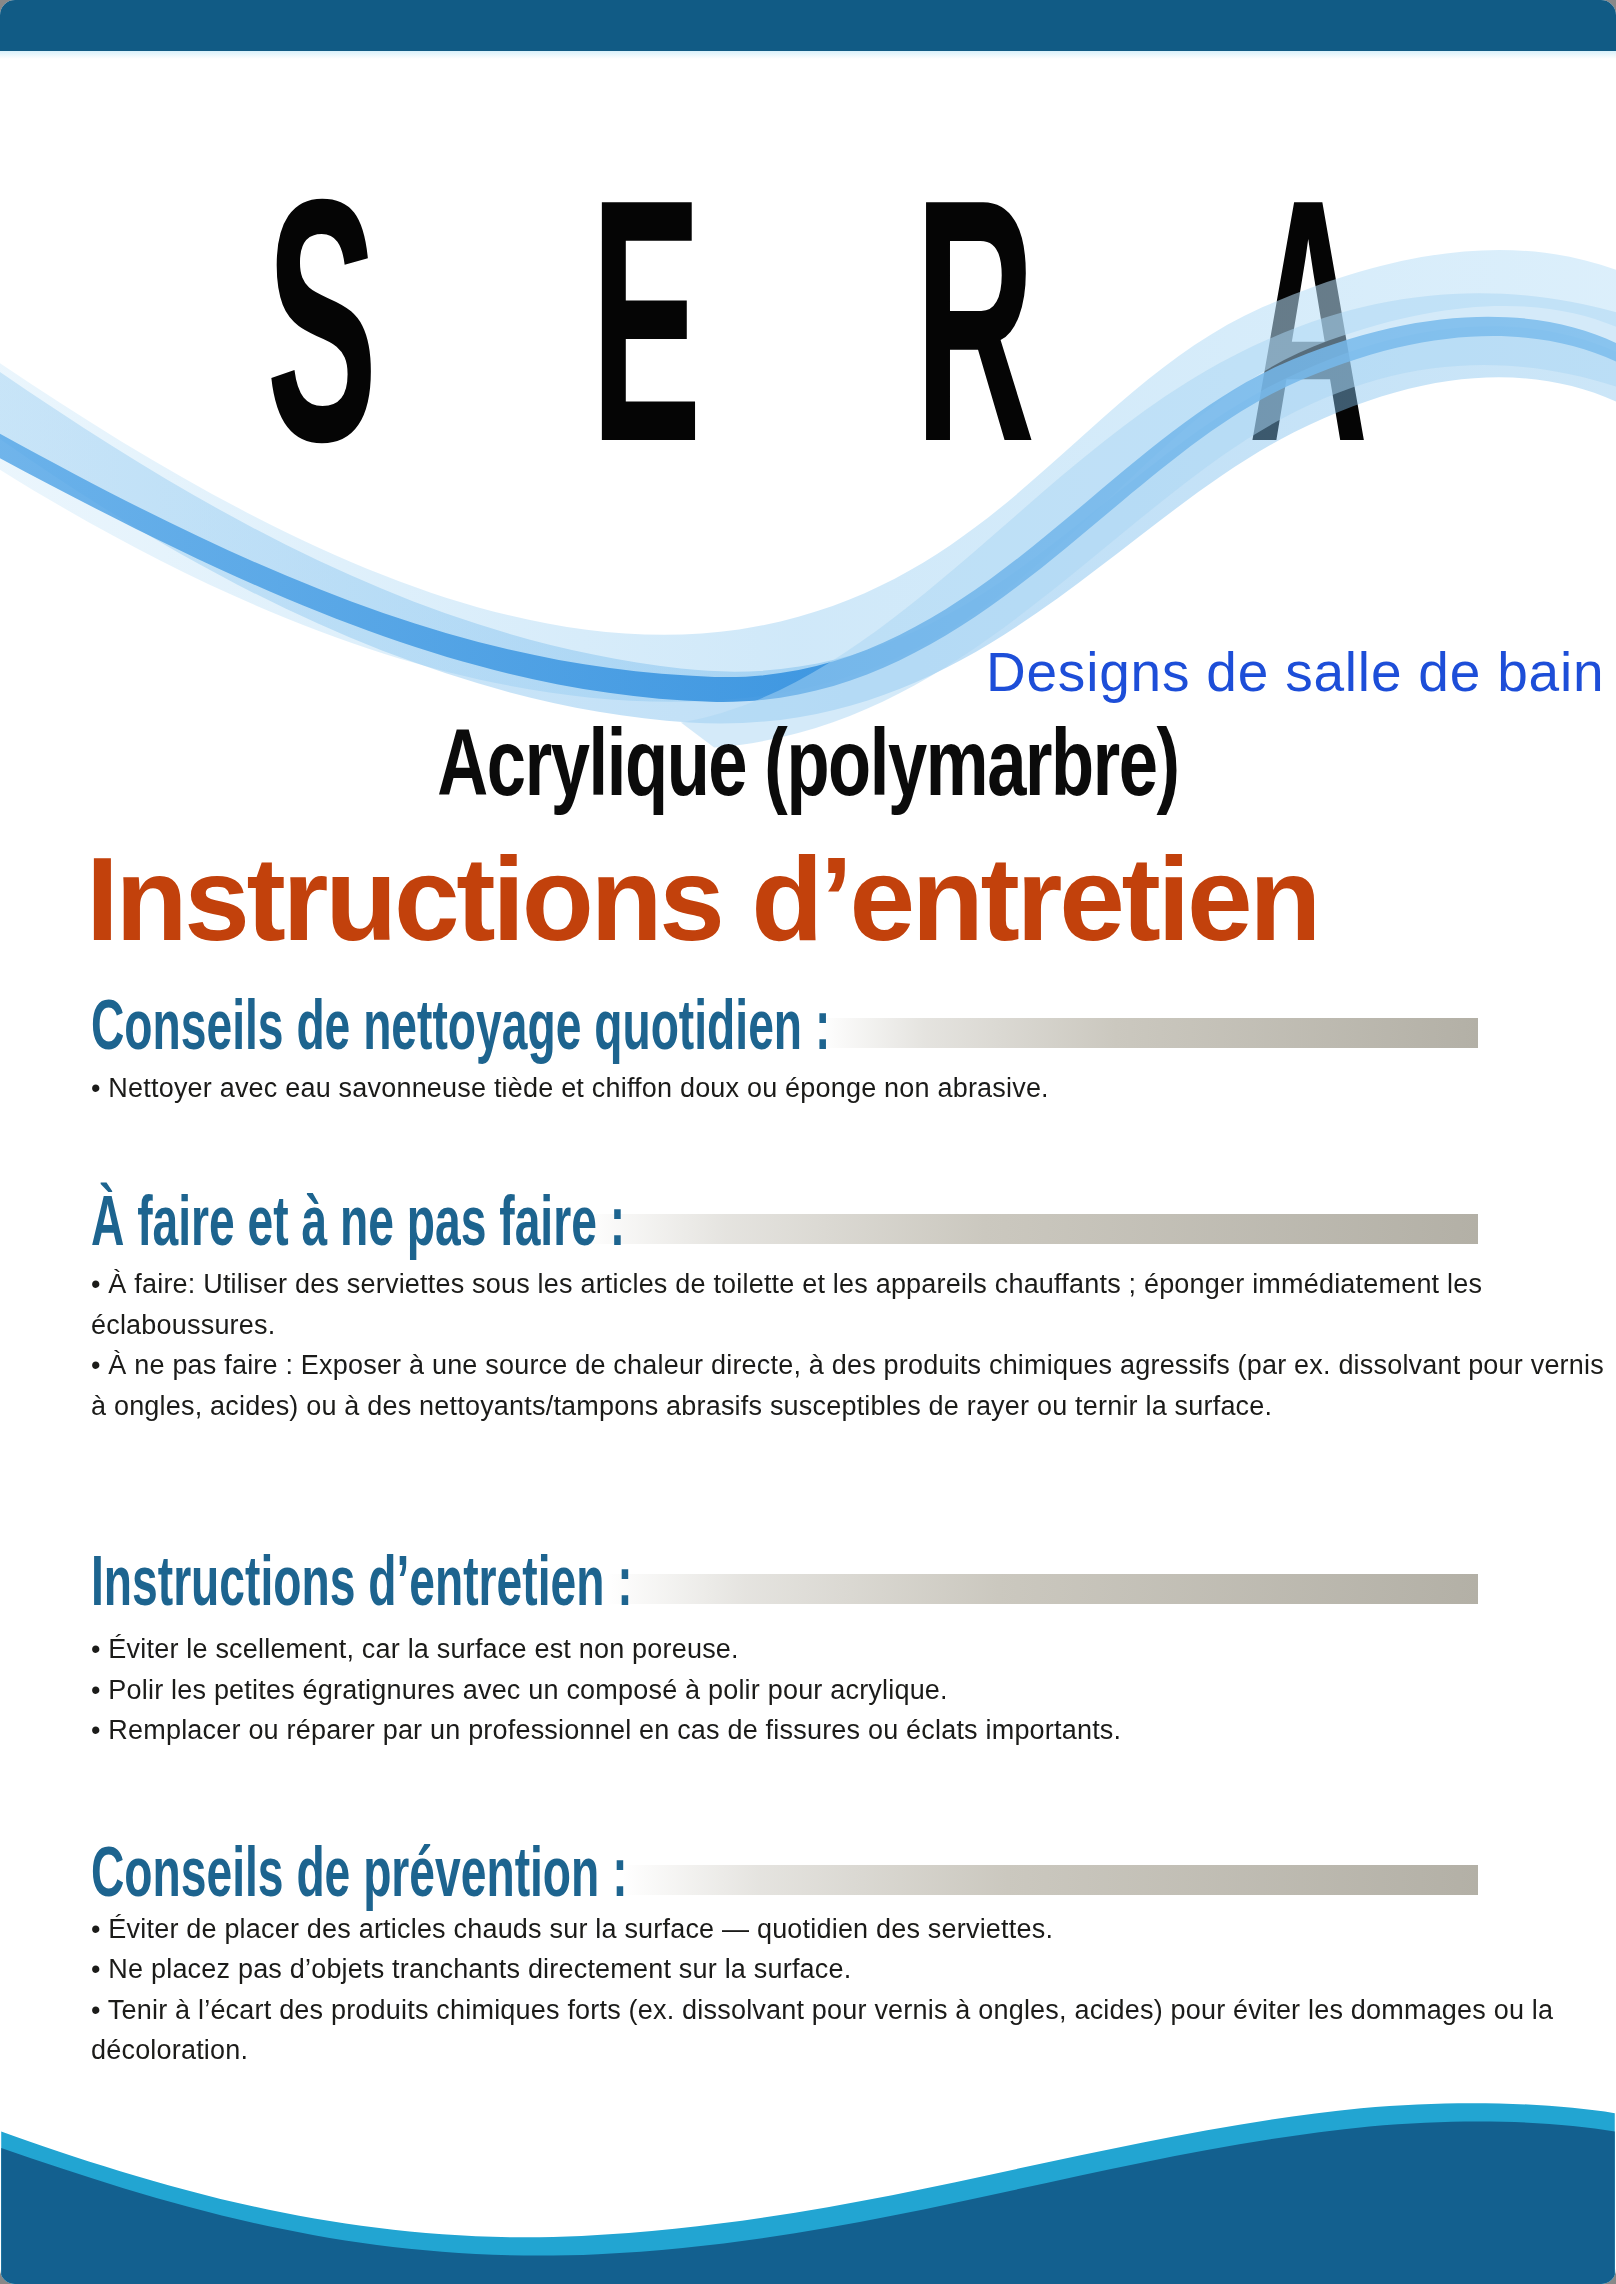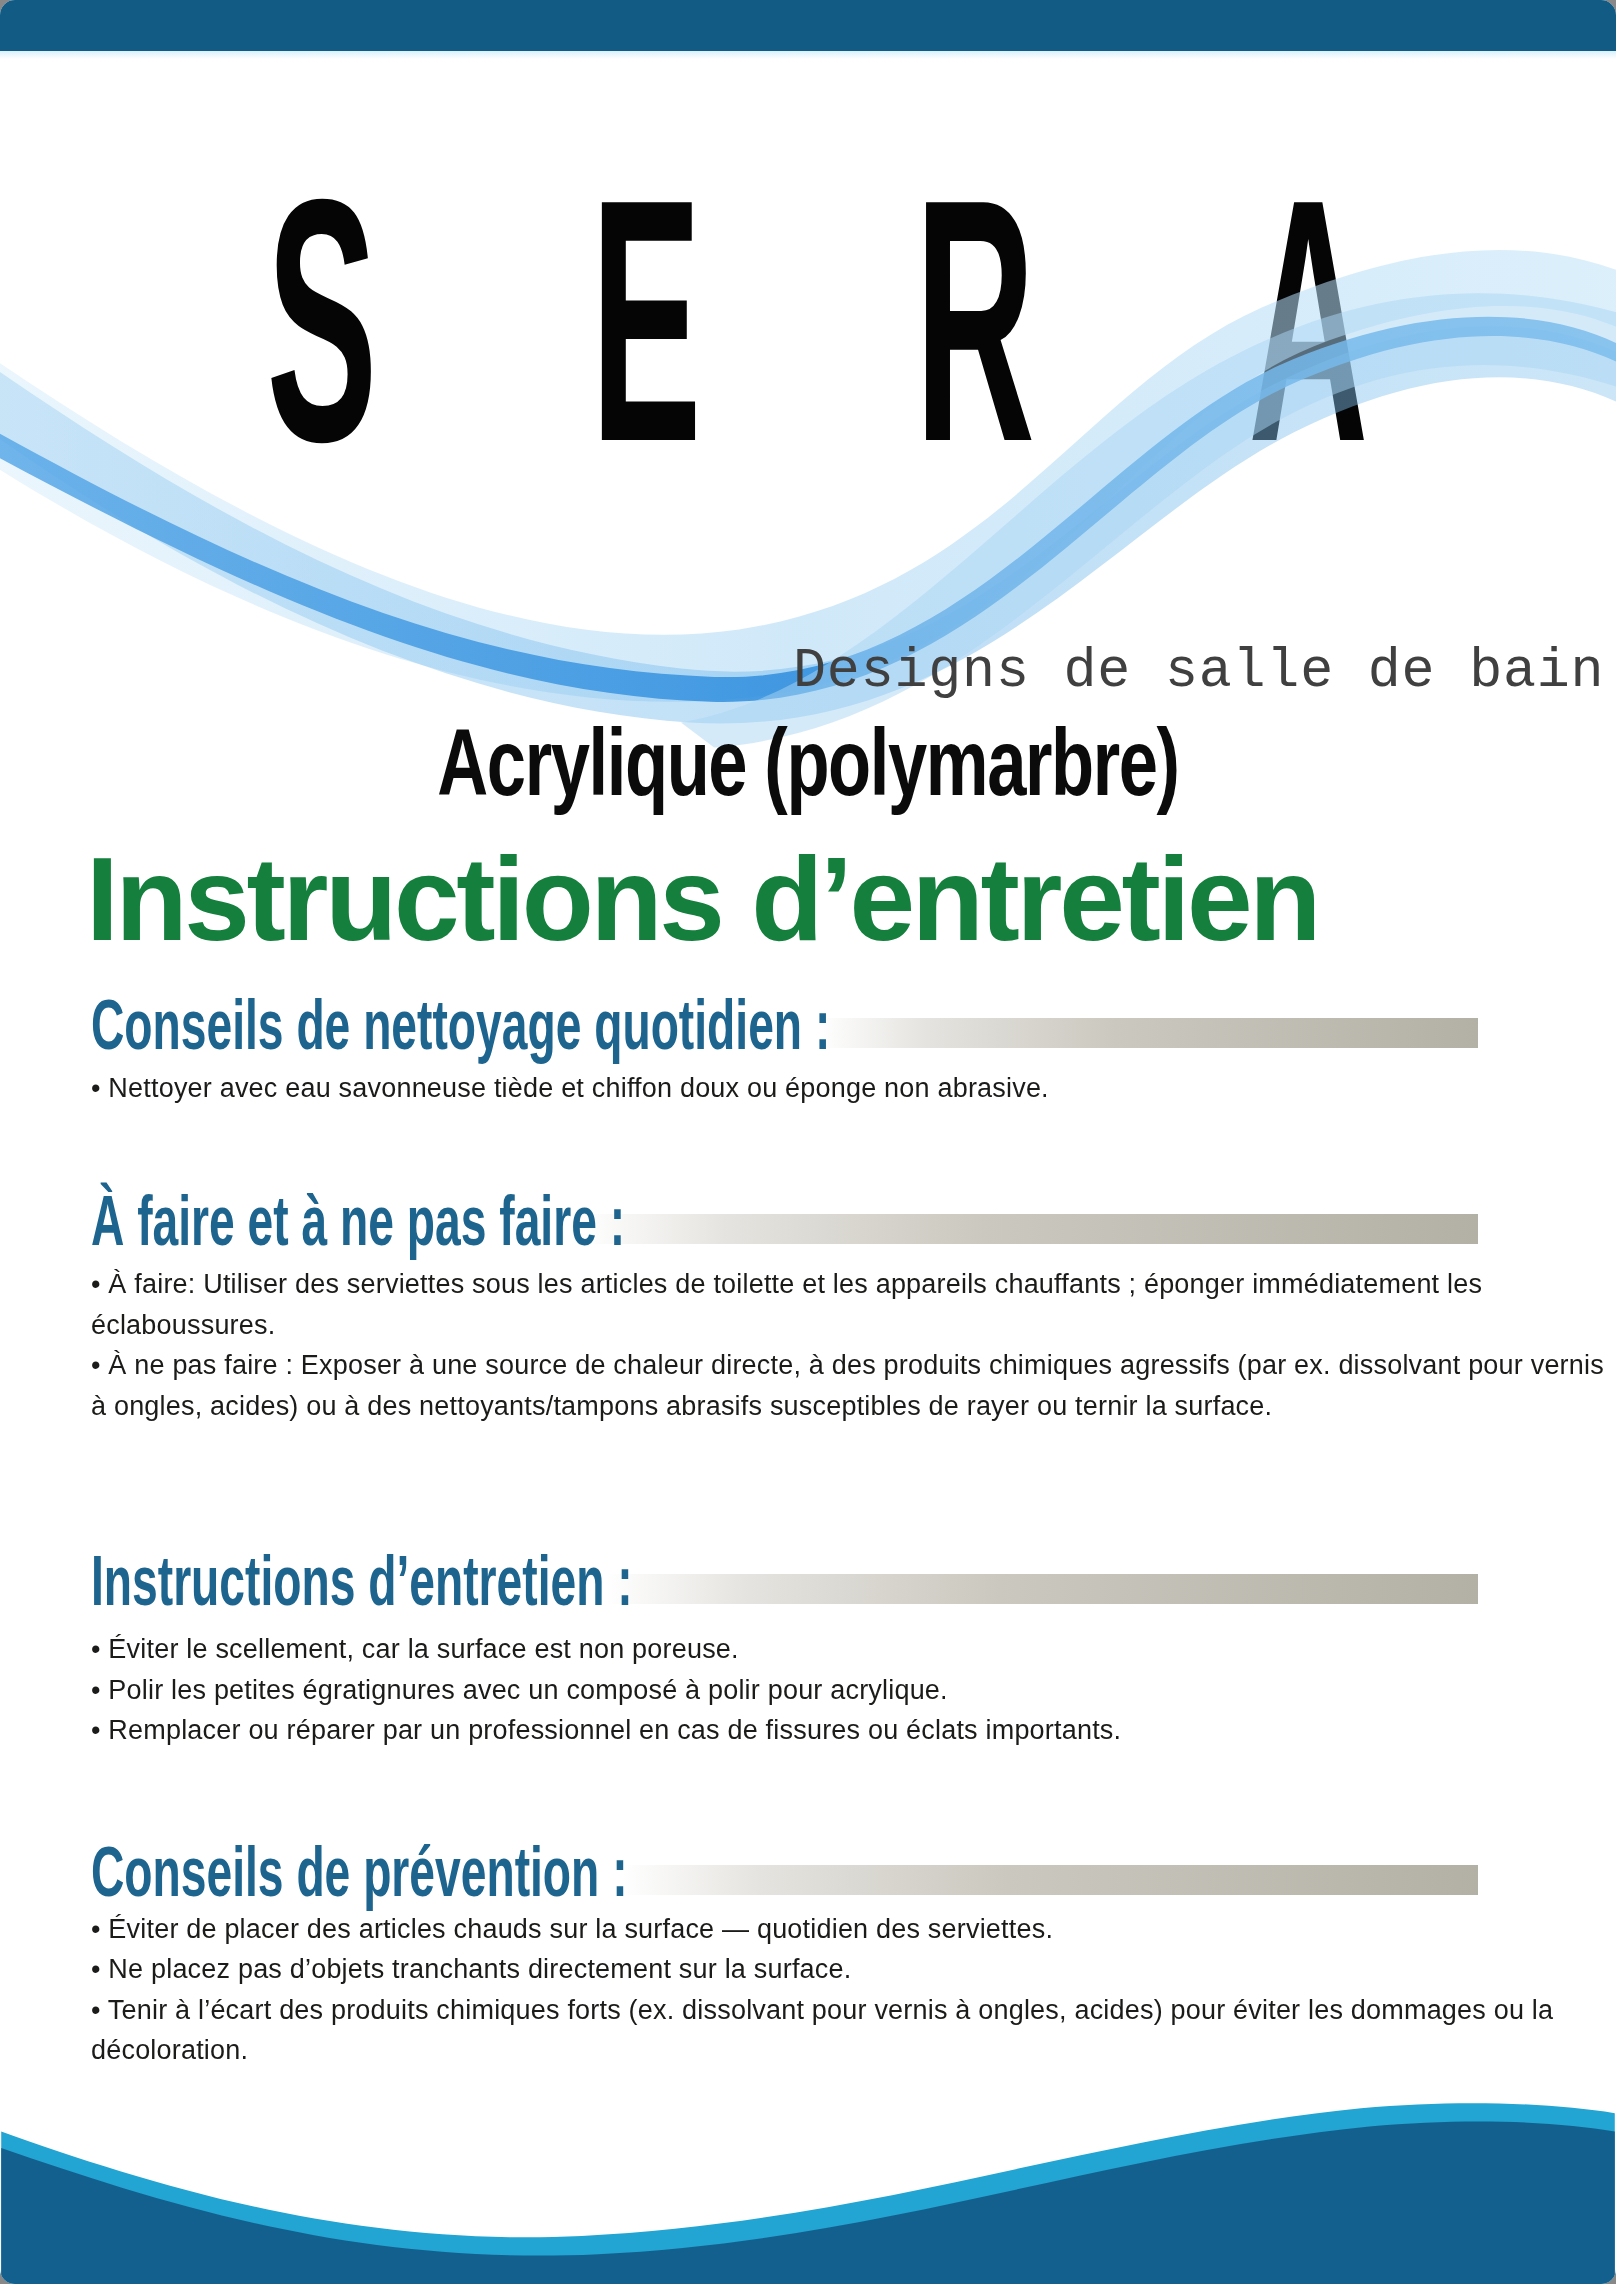--- a/index.html
+++ b/index.html
@@ -8,30 +8,30 @@
     overflow:hidden;font-family:"Liberation Sans",sans-serif;
     margin:0 auto;
     border-radius:15px;
   }
   .topbar{position:absolute;top:0;left:0;width:1616px;height:51px;background:#115b85;}
   .topbar-glow{position:absolute;top:51px;left:0;width:1616px;height:7.5px;
     background:linear-gradient(#d9f1fb,#ffffff);}
   .logo-svg{position:absolute;top:58px;left:0;}
   .tagline{
     position:absolute;top:640px;right:11.6px;
-    font-size:55px;color:#404040;letter-spacing:0.8px;white-space:nowrap;font-family:Liberation Mono, monospace;
+    font-size:55px;color:#1d4ed8;letter-spacing:0.8px;white-space:nowrap;
   }
   .subtitle{
     position:absolute;top:708px;left:50%;
     transform:translateX(-50%) scale(0.82,1.1);transform-origin:center top;
     font-weight:bold;font-size:86px;color:#0b0b0b;letter-spacing:-1.7px;white-space:nowrap;
   }
   .main-title{
     position:absolute;top:831px;left:86px;
-    font-weight:bold;font-size:118px;color:#15803d;letter-spacing:-3.3px;white-space:nowrap;
+    font-weight:bold;font-size:118px;color:#c2410c;letter-spacing:-3.3px;white-space:nowrap;
   }
   .section{position:absolute;left:91px;width:1520px;}
   .sec1{top:990px;}
   .sec2{top:1186px;}
   .sec3{top:1546px;}
   .sec4{top:1837px;}
   .sec-head{display:flex;align-items:center;height:70px;line-height:70px;}
   .sec-title{
     font-weight:bold;font-size:70px;color:#1d648f;white-space:nowrap;
     transform:scaleX(0.66);transform-origin:left center;flex:0 0 auto;

